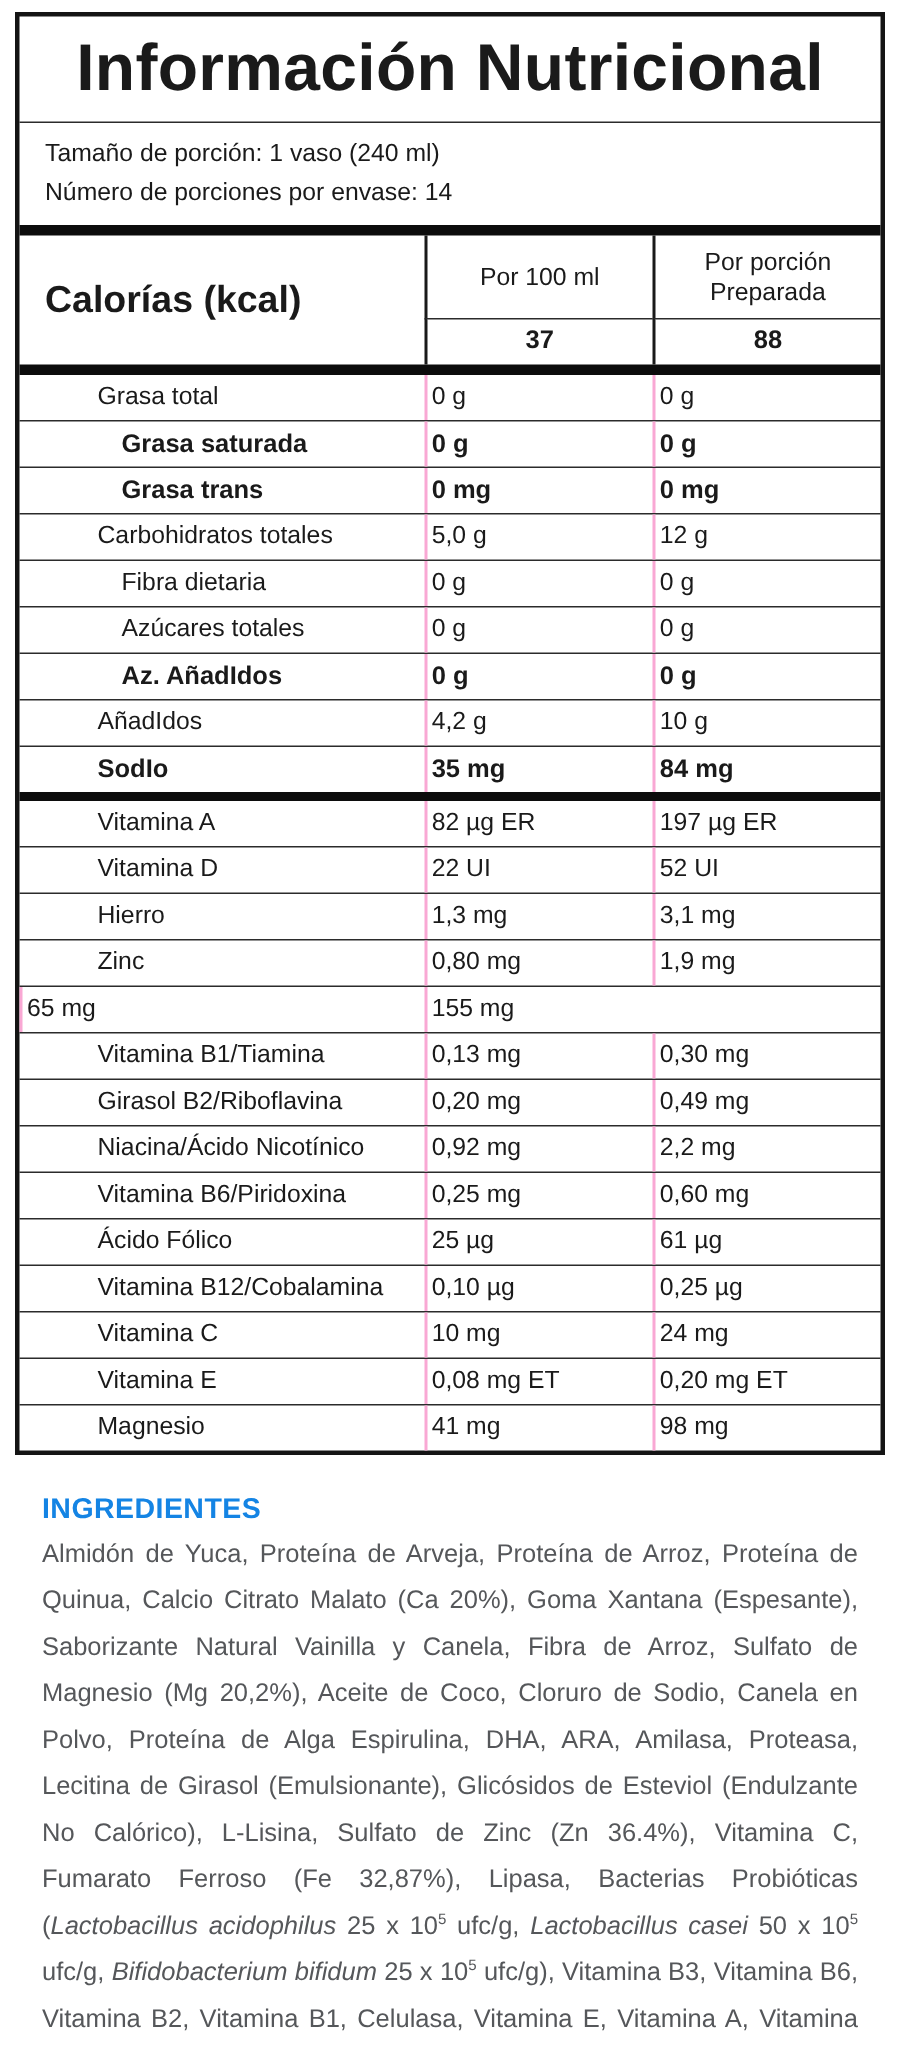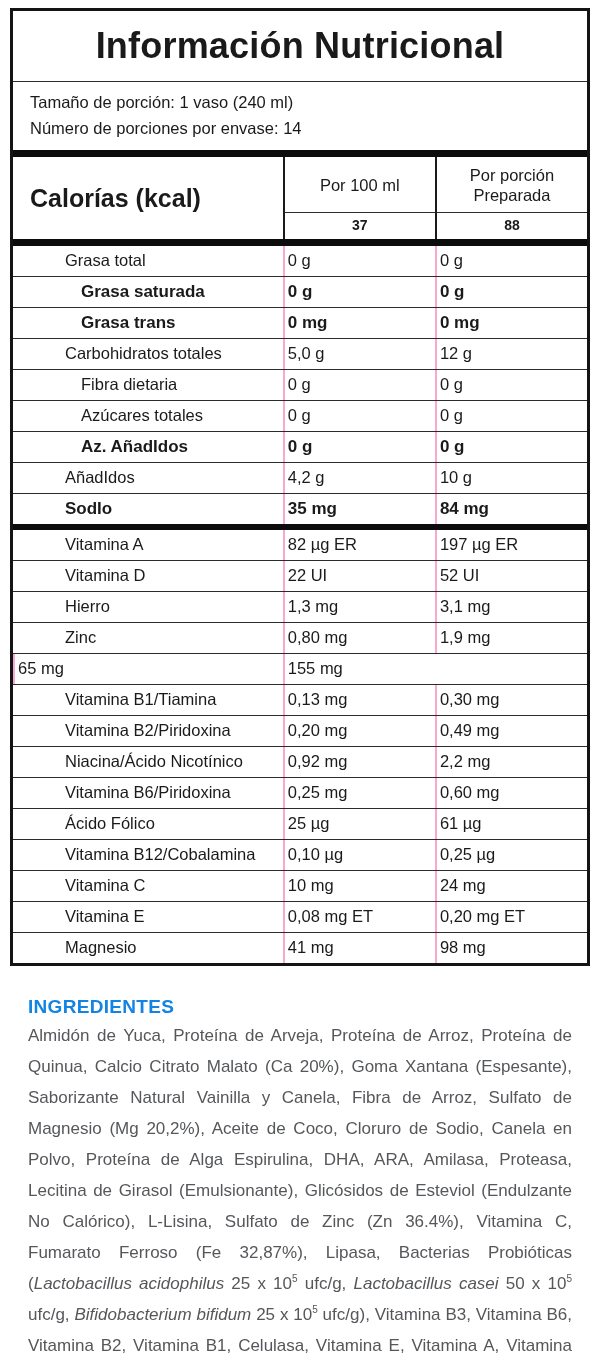--- a/index.html
+++ b/index.html
@@ -8,21 +8,21 @@
     font-family:"Liberation Sans","DejaVu Sans",sans-serif;color:#1a1a1a;
     -webkit-font-smoothing:antialiased;
   }
   .label{
     position:absolute;left:10px;top:8px;width:574px;
     border:3px solid #141414;background:#fff;
   }
   
   .title{
     height:70px;display:flex;align-items:center;justify-content:center;
-    font-size:36px;font-weight:bold;letter-spacing:.2px;
+    font-size:44px;font-weight:bold;letter-spacing:.2px;
     border-bottom:1px solid #2b2b2b;
   }
   
   .serving{
     padding:7px 12px 9px 17px;font-size:16.5px;line-height:26px;
     border-bottom:7px solid #0c0c0c;
   }
   
   .calgrid{
     display:grid;grid-template-columns:47% 26.5% 26.5%;
@@ -33,21 +33,21 @@
     grid-row:1/3;display:flex;align-items:center;
     padding-left:17px;font-size:25px;font-weight:bold;
   }
   .cal-h{
     border-left:2px solid #1a1a1a;min-height:51px;
     display:flex;align-items:center;justify-content:center;text-align:center;
     font-size:16.5px;line-height:20px;padding:2px 6px;
   }
   .cal-v{
     border-left:2px solid #1a1a1a;border-top:1px solid #2b2b2b;
-    text-align:center;font-weight:bold;font-size:14px;padding:4px 0 6px;
+    text-align:center;font-weight:bold;font-size:17px;padding:4px 0 6px;
   }
   
   .rows .row{
     display:grid;grid-template-columns:47% 26.5% 26.5%;
   }
   .rows .row + .row{border-top:1px solid #2b2b2b;}
   .row .c0{padding:5px 4px 6px 17px;font-size:16.5px;line-height:19px;margin-left:35px;}
   .row .c1,.row .c2{
     border-left:2px solid #f9a8d4;text-align:left;
     padding:5px 3px 6px;font-size:16.5px;line-height:19px;
@@ -154,21 +154,21 @@
       <div class="row">
         <div class="c1">65 mg</div>
         <div class="c2">155 mg</div>
       </div>
       <div class="row">
         <div class="c0">Vitamina B1/Tiamina</div>
         <div class="c1">0,13 mg</div>
         <div class="c2">0,30 mg</div>
       </div>
       <div class="row">
-        <div class="c0">Vitamina B2/Piridoxina</div>
+        <div class="c0">Girasol B2/Riboflavina</div>
         <div class="c1">0,20 mg</div>
         <div class="c2">0,49 mg</div>
       </div>
       <div class="row">
         <div class="c0">Niacina/Ácido Nicotínico</div>
         <div class="c1">0,92 mg</div>
         <div class="c2">2,2 mg</div>
       </div>
       <div class="row">
         <div class="c0">Vitamina B6/Piridoxina</div>

